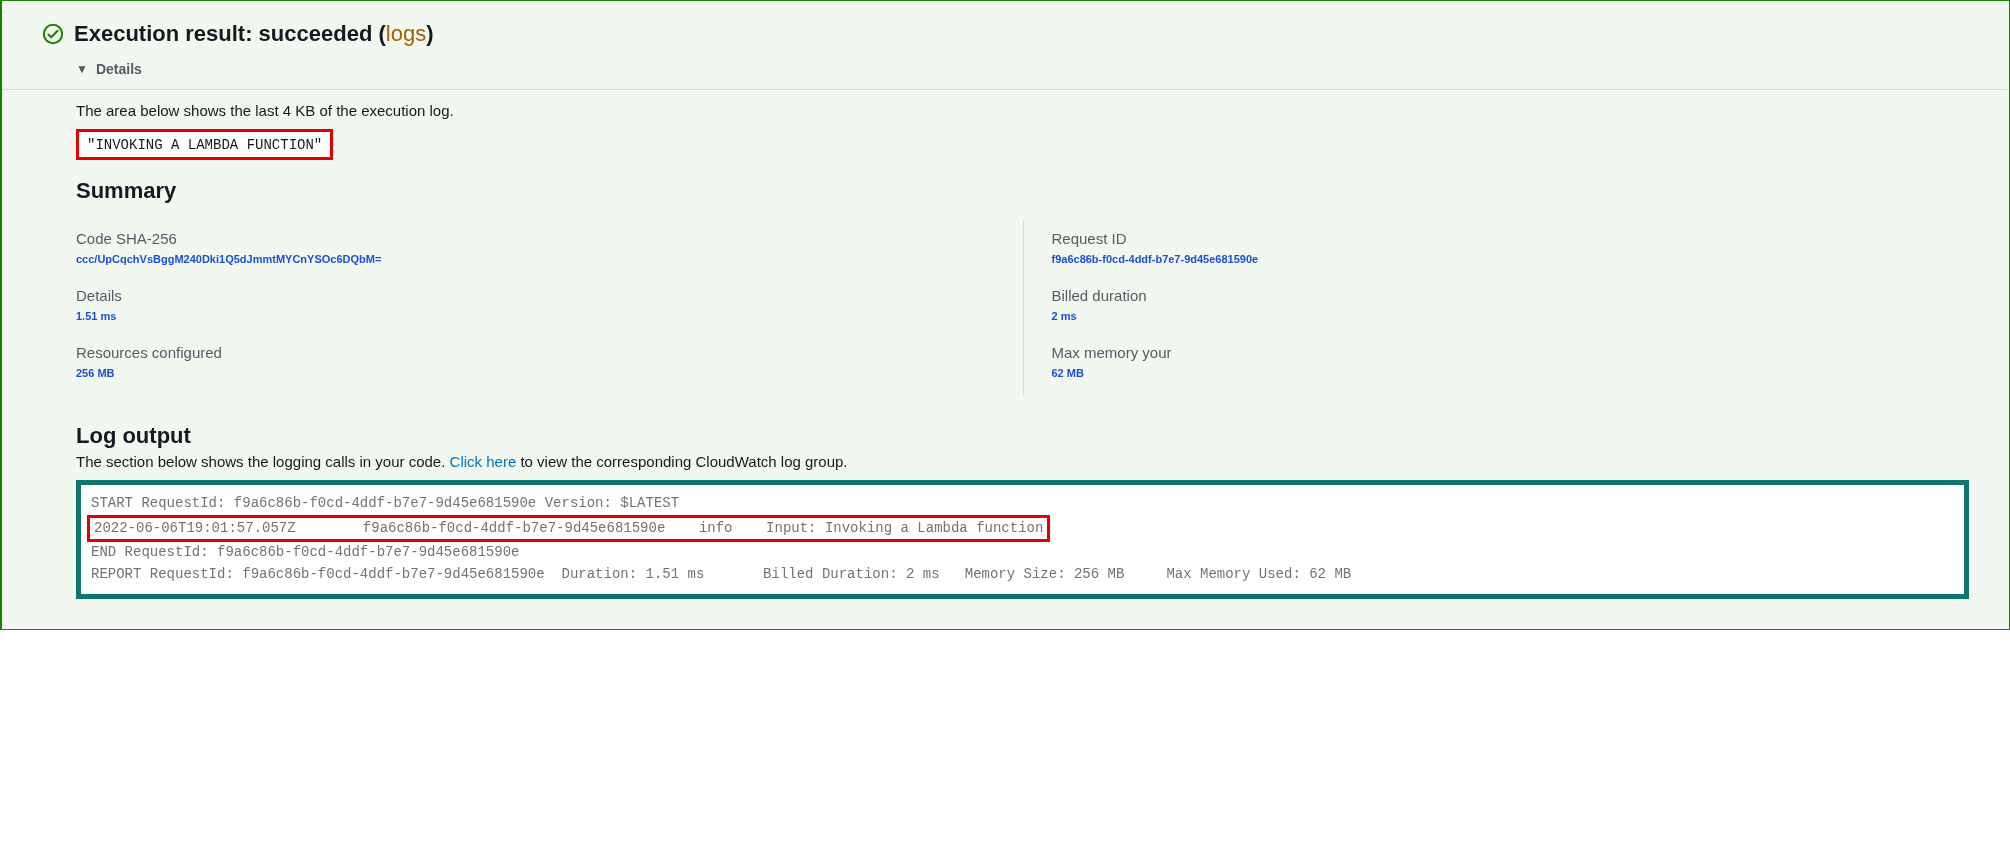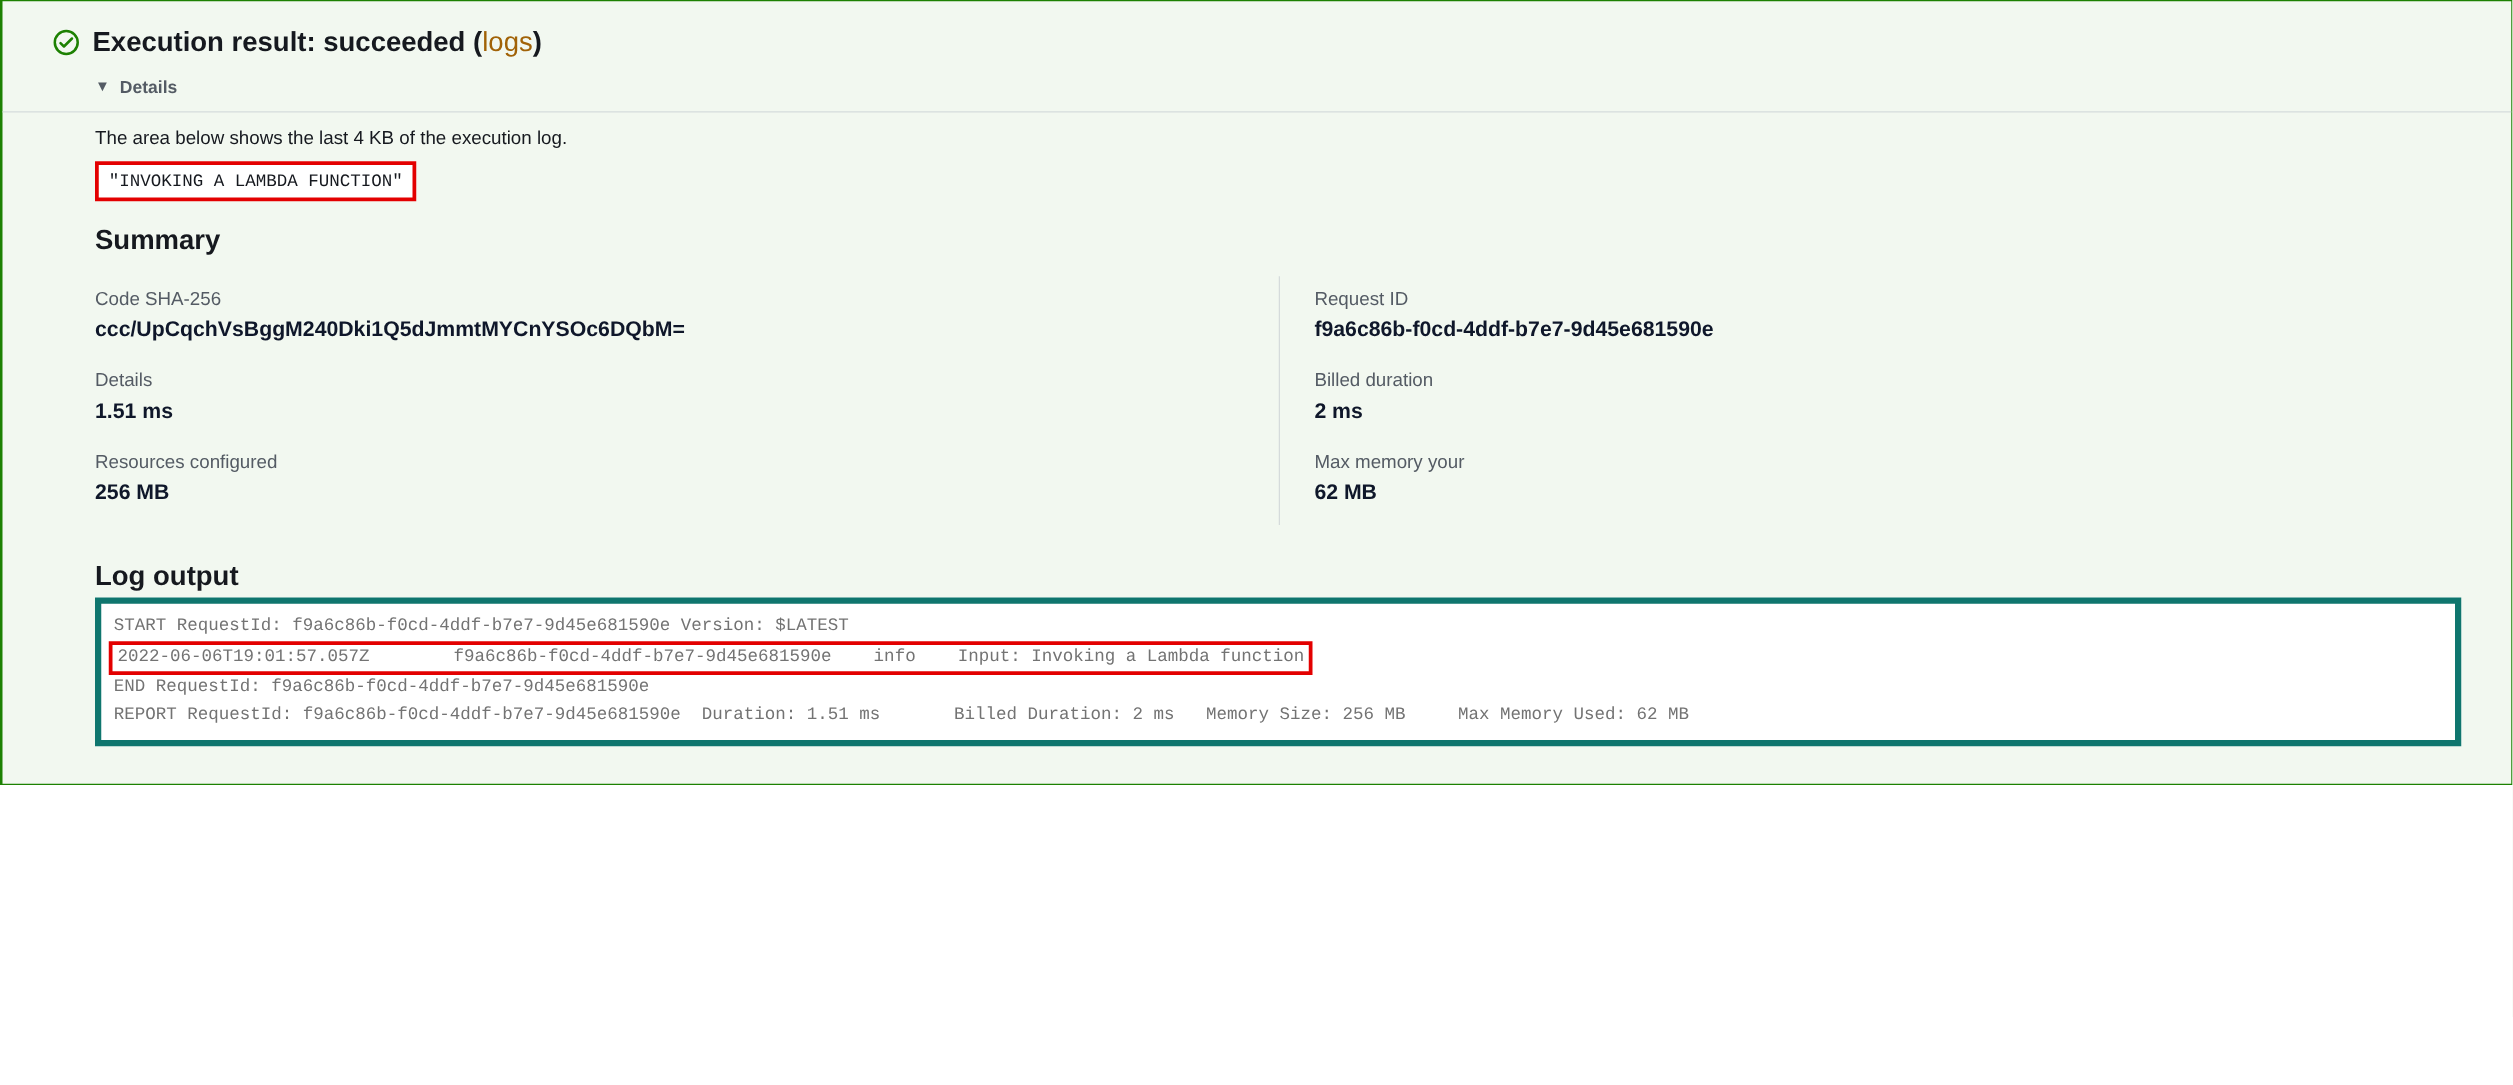--- a/index.html
+++ b/index.html
@@ -102,23 +102,23 @@
     .summary-col.right {
       border-left: 1px solid #d5dbdb;
       padding-left: 28px;
     }
     .summary-label {
       font-size: 15px;
       color: #545b64;
       margin-bottom: 6px;
     }
     .summary-value {
-      font-size: 17px;
-      font-weight: 700;
-      color: #0f172a;
+      font-size: 11px;
+      font-weight: 700;
+      color: #1d4ed8;
     }
     .summary-row {
       margin-bottom: 22px;
     }
     .summary-row:last-child {
       margin-bottom: 0;
     }
     .log-section-title {
       font-size: 22px;
       font-weight: 700;
@@ -214,18 +214,21 @@
           <div class="summary-value">2 ms</div>
         </div>
         <div class="summary-row">
           <div class="summary-label">Max memory your</div>
           <div class="summary-value">62 MB</div>
         </div>
       </div>
     </div>
 
     <h3 class="log-section-title">Log output</h3>
+    <p class="log-intro">
+      <span>The section below shows the logging calls in your code. </span><a>Click here</a><span> to view the corresponding CloudWatch log group.</span>
+    </p>
 
     <div class="log-box"><span class="log-line">START RequestId: f9a6c86b-f0cd-4ddf-b7e7-9d45e681590e Version: $LATEST</span><span class="log-line highlighted">2022-06-06T19:01:57.057Z        f9a6c86b-f0cd-4ddf-b7e7-9d45e681590e    info    Input: Invoking a Lambda function</span><span class="log-line">END RequestId: f9a6c86b-f0cd-4ddf-b7e7-9d45e681590e</span><span class="log-line">REPORT RequestId: f9a6c86b-f0cd-4ddf-b7e7-9d45e681590e  Duration: 1.51 ms       Billed Duration: 2 ms   Memory Size: 256 MB     Max Memory Used: 62 MB</span></div>
 
   </div>
 
 </div>
 
 </body></html>

